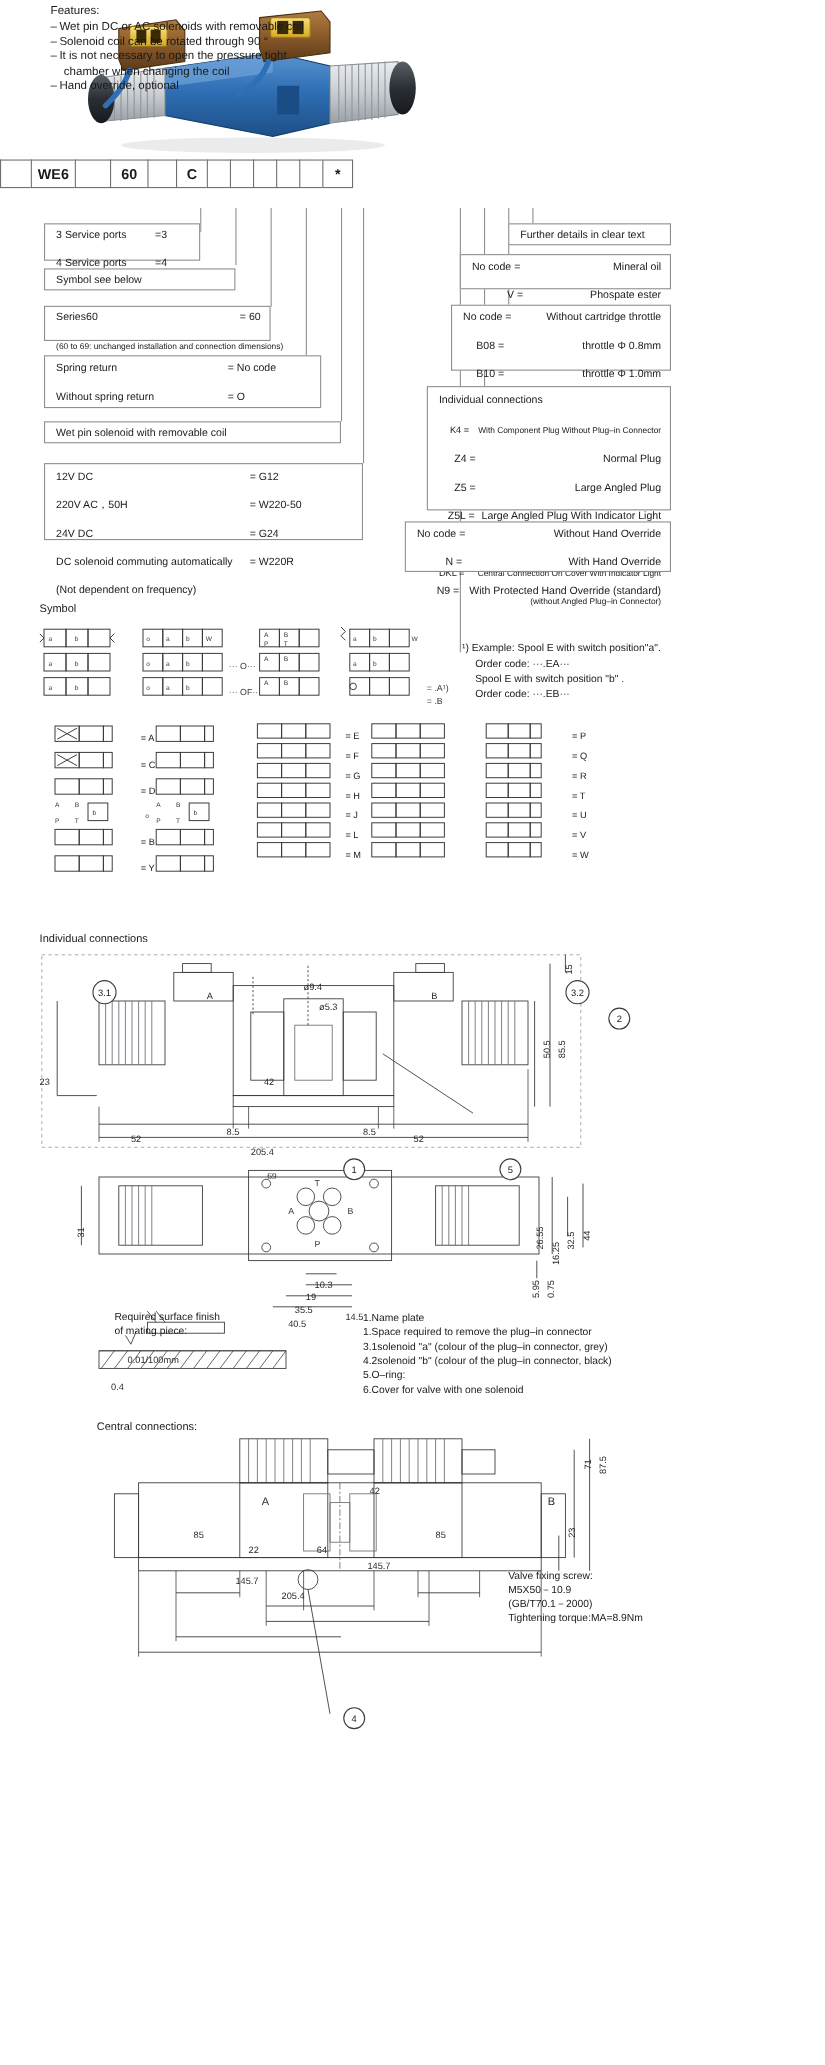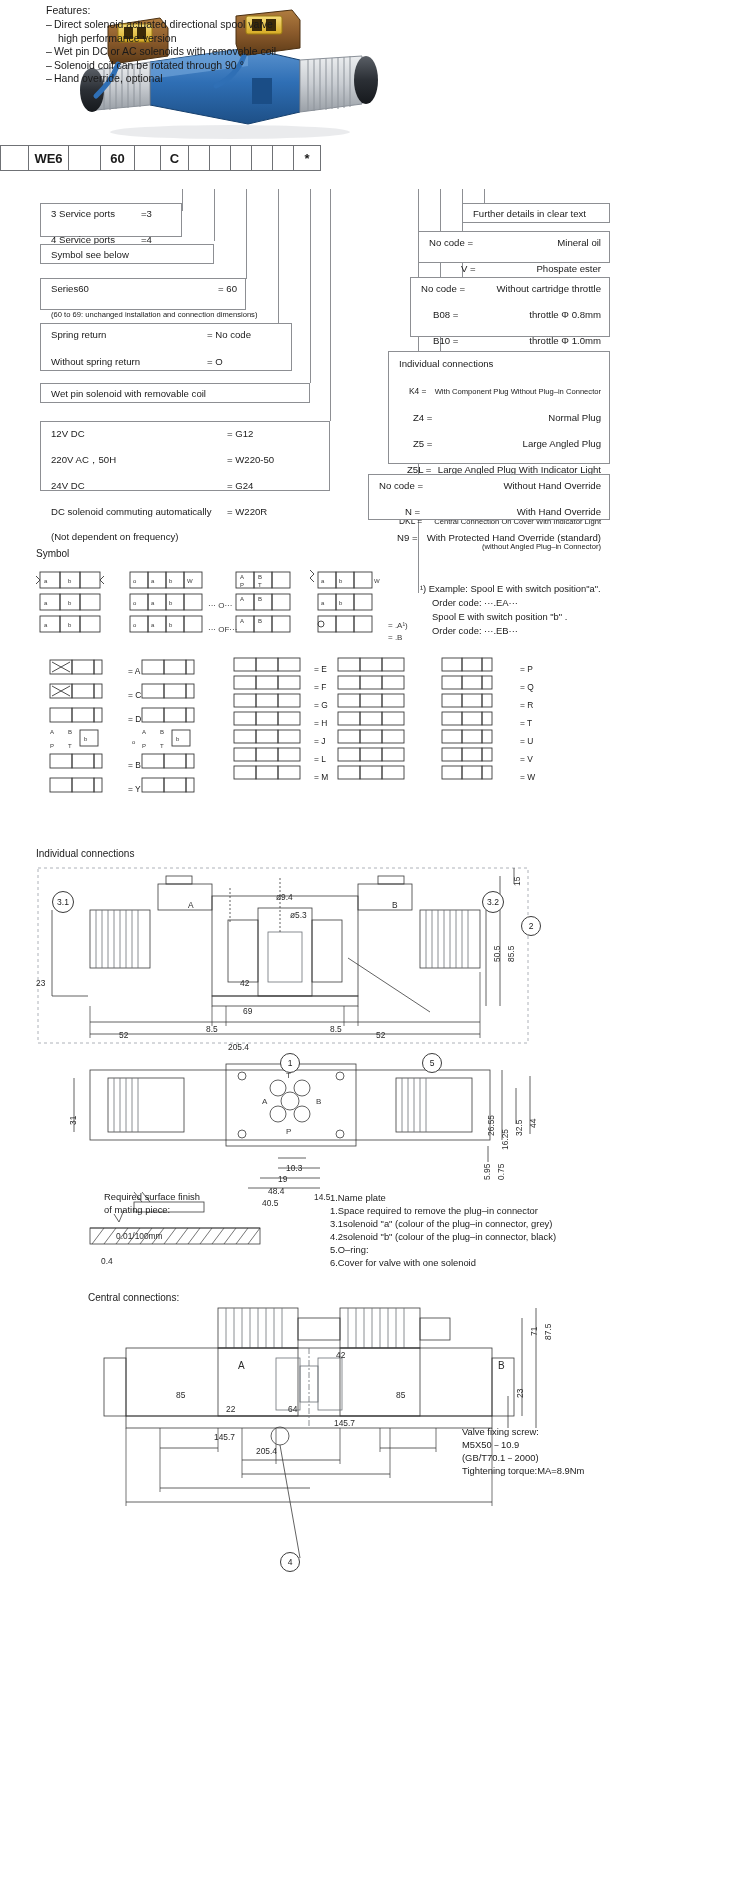--- a/index.html
+++ b/index.html
@@ -46,35 +46,35 @@
   .sech{position:absolute;font-size:10px;}
   .symlabel{position:absolute;font-size:8.4px;white-space:nowrap;}
   .symnote{position:absolute;font-size:9.4px;white-space:nowrap;}
 
   
   .dwg{position:absolute;}
   .dim{position:absolute;font-size:8.4px;color:#2a2a2a;white-space:nowrap;}
   .dimv{position:absolute;font-size:8.4px;color:#2a2a2a;white-space:nowrap;
         transform-origin:0 0;transform:rotate(-90deg);}
   .circ{position:absolute;border:1px solid #3a3a3a;border-radius:50%;
-        display:flex;align-items:center;justify-content:center;font-size:8.5px;background:#fff;}
+        display:flex;align-items:center;justify-content:center;font-size:8.5px;background:#fff;margin-left:32px;}
   .notes{position:absolute;font-size:9.4px;line-height:13px;white-space:nowrap;}
 </style>
 </head>
 <body>
 
 <div id="features" class="abs">
   <div class="ft-title">Features:</div>
   <ul>
-    <li>
-      <span>Direct solenoid actuated directional spool valve</span><br>
-      <span style="padding-left:4px">high performance version</span>
-    </li>
     <li><span>Wet pin DC or AC solenoids with removable coil</span></li>
     <li><span>Solenoid coil can be rotated through 90 °</span></li>
+    <li>
+      <span>It is not necessary to open the pressure tight</span><br>
+      <span style="padding-left:4px">chamber when  changing the coil</span>
+    </li>
     <li><span>Hand override, optional</span></li>
   </ul>
 </div>
 
 <div id="photo">
   <svg width="430" height="145" viewBox="0 0 430 145">
     <defs>
       <linearGradient id="blu" x1="0" y1="0" x2="0" y2="1">
         <stop offset="0" stop-color="#5b93cf"></stop>
           <stop offset="0.45" stop-color="#2f6fb5"></stop>
@@ -731,36 +731,36 @@
 <div class="circ" style="left:521px;top:916px;width:18px;height:18px;">2</div>
 <div class="circ" style="left:280px;top:1053px;width:18px;height:18px;">1</div>
 <div class="circ" style="left:422px;top:1053px;width:18px;height:18px;">5</div>
 
 <div class="dim" style="left:276px;top:892px;">ø9.4</div>
 <div class="dim" style="left:290px;top:910px;">ø5.3</div>
 <div class="dim" style="left:36px;top:978px;">23</div>
 <div class="dim" style="left:240px;top:978px;">42</div>
 <div class="dim" style="left:119px;top:1030px;">52</div>
 <div class="dim" style="left:206px;top:1024px;">8.5</div>
-<div class="dim" style="left:243px;top:1006px;">69</div>
+<div class="dim" style="left:243px;top:1065px;font-family:Liberation Serif, serif;">69</div>
 <div class="dim" style="left:330px;top:1024px;">8.5</div>
 <div class="dim" style="left:376px;top:1030px;">52</div>
 <div class="dim" style="left:228px;top:1042px;">205.4</div>
 <div class="dimv" style="left:506px;top:962px;">85.5</div>
 <div class="dimv" style="left:492px;top:962px;">50.5</div>
 <div class="dimv" style="left:512px;top:886px;">15</div>
 
 <div class="dim" style="left:188px;top:900px;">A</div>
 <div class="dim" style="left:392px;top:900px;">B</div>
 
 <div class="dimv" style="left:68px;top:1125px;">31</div>
 <div class="dim" style="left:286px;top:1163px;">10.3</div>
 <div class="dim" style="left:314px;top:1192px;">14.5</div>
 <div class="dim" style="left:278px;top:1174px;">19</div>
-<div class="dim" style="left:268px;top:1186px;">48.4</div>
+<div class="dim" style="left:268px;top:1186px;">35.5</div>
 <div class="dim" style="left:262px;top:1198px;">40.5</div>
 <div class="dimv" style="left:500px;top:1150px;">16.25</div>
 <div class="dimv" style="left:514px;top:1136px;">32.5</div>
 <div class="dimv" style="left:528px;top:1128px;">44</div>
 <div class="dimv" style="left:486px;top:1136px;">26.55</div>
 <div class="dimv" style="left:496px;top:1180px;">0.75</div>
 <div class="dimv" style="left:482px;top:1180px;">5.95</div>
 
 <div class="notes" style="left:104px;top:1190px;">Required surface finish</div>
 <div class="notes" style="left:104px;top:1203px;">of mating piece:</div>

